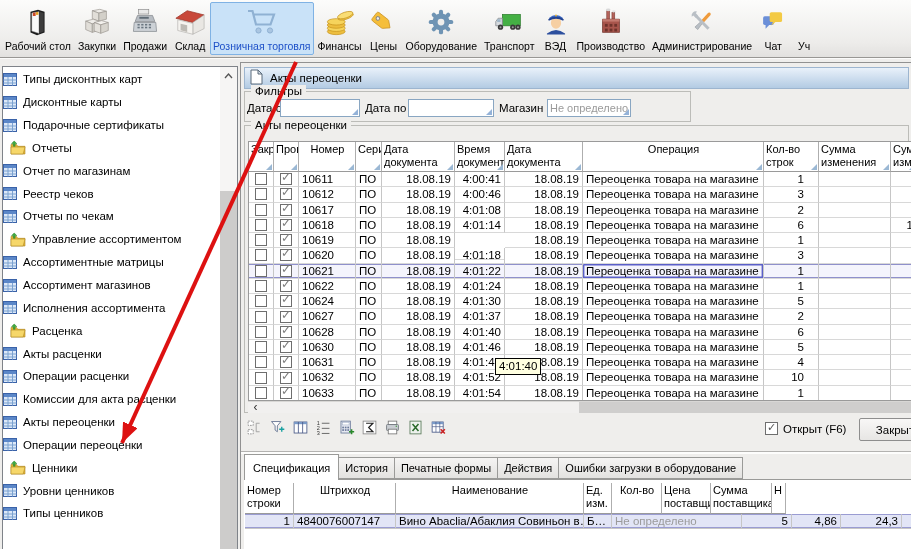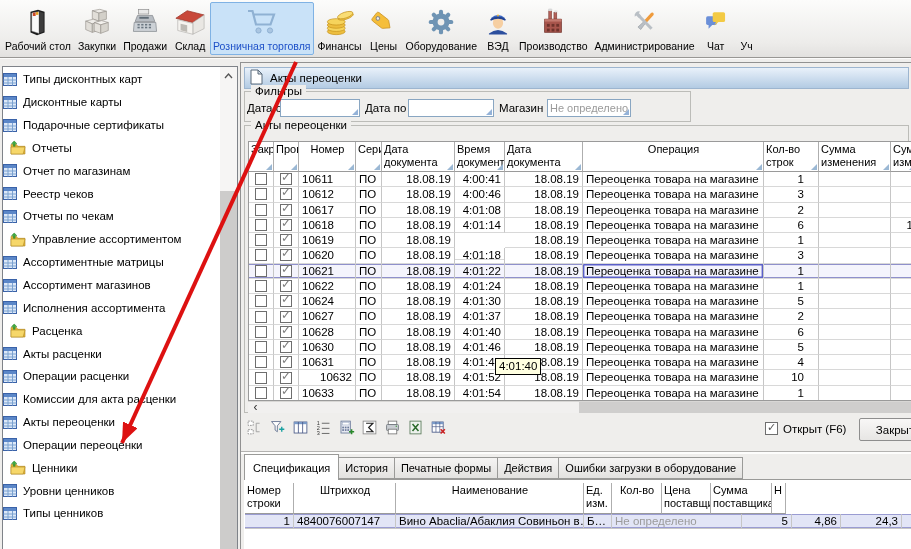--- a/index.html
+++ b/index.html
@@ -180,20 +180,36 @@
             <rect x="14.8" y="3" width="4.4" height="26" rx="2" transform="rotate(135 17 16)"></rect>
             <circle cx="17" cy="16" r="9"></circle>
           </g>
           <circle cx="17" cy="16" r="3.6" fill="#efeeec"></circle>
         </svg>
       </div>
       <div class="lbl">Оборудование</div>
     </div>
     <div class="tbi">
       <div class="ico">
+        <svg width="34" height="33" viewBox="0 0 36 33">
+          <rect x="11" y="8" width="19" height="12" fill="#44b044" stroke="#2e7e2e" stroke-width=".8"></rect>
+          <path d="M11 12 H6.5 L4 15.5 V20 h7 z" fill="#d7dbdf" stroke="#82878c" stroke-width=".8"></path>
+          <rect x="5.5" y="13" width="3.5" height="3" fill="#9fb6c8"></rect>
+          <circle cx="9" cy="21.5" r="2.8" fill="#3a3a3a"></circle>
+          <circle cx="9" cy="21.5" r="1.1" fill="#9a9a9a"></circle>
+          <circle cx="22" cy="21.5" r="2.8" fill="#3a3a3a"></circle>
+          <circle cx="22" cy="21.5" r="1.1" fill="#9a9a9a"></circle>
+          <circle cx="27.5" cy="21.5" r="2.8" fill="#3a3a3a"></circle>
+          <circle cx="27.5" cy="21.5" r="1.1" fill="#9a9a9a"></circle>
+        </svg>
+      </div>
+      <div class="lbl">Транспорт</div>
+    </div>
+    <div class="tbi">
+      <div class="ico">
         <svg width="28" height="33" viewBox="0 0 34 33">
           <path d="M6 30 q11 -9 22 0 v1 H6 z" fill="#2c4f9e"></path>
           <ellipse cx="17" cy="17" rx="6.2" ry="7" fill="#f6cfa2"></ellipse>
           <path d="M8.5 11 q8.5 -7.5 17 0 l-1.2 2.4 q-7.3 -5 -14.6 0 z" fill="#3a66c2"></path>
           <path d="M7.5 12.6 q9.5 -6 19 0 l-.8 1.8 q-8.7 -5 -17.4 0 z" fill="#24438f"></path>
           <circle cx="17" cy="8" r="1.2" fill="#e8b83a"></circle>
         </svg>
       </div>
       <div class="lbl">ВЭД</div>
     </div>
@@ -729,21 +745,21 @@
         <div class="gc" style="width: 72px; text-align: right;"></div>
         <div class="gc" style="width: 26px; text-align: right;"></div>
       </div>
       <div class="grow">
         <div class="gc cc" style="width: 25px;">
           <span class="cb"></span>
         </div>
         <div class="gc cc" style="width: 25px;">
           <span class="cb ck"></span>
         </div>
-        <div class="gc" style="width: 57px; text-align: right;">10632</div>
+        <div class="gc" style="width: 57px; text-align: left;">10632</div>
         <div class="gc" style="width: 26px; text-align: left;">ПО</div>
         <div class="gc" style="width: 73px; text-align: right;">18.08.19</div>
         <div class="gc" style="width: 50px; text-align: right;">4:01:52</div>
         <div class="gc" style="width: 78px; text-align: right;">18.08.19</div>
         <div class="gc" style="width: 181px; text-align: left;">Переоценка товара на магазине</div>
         <div class="gc" style="width: 55px; text-align: right; padding-right: 14px;">10</div>
         <div class="gc" style="width: 72px; text-align: right;"></div>
         <div class="gc" style="width: 26px; text-align: right;"></div>
       </div>
       <div class="grow">

